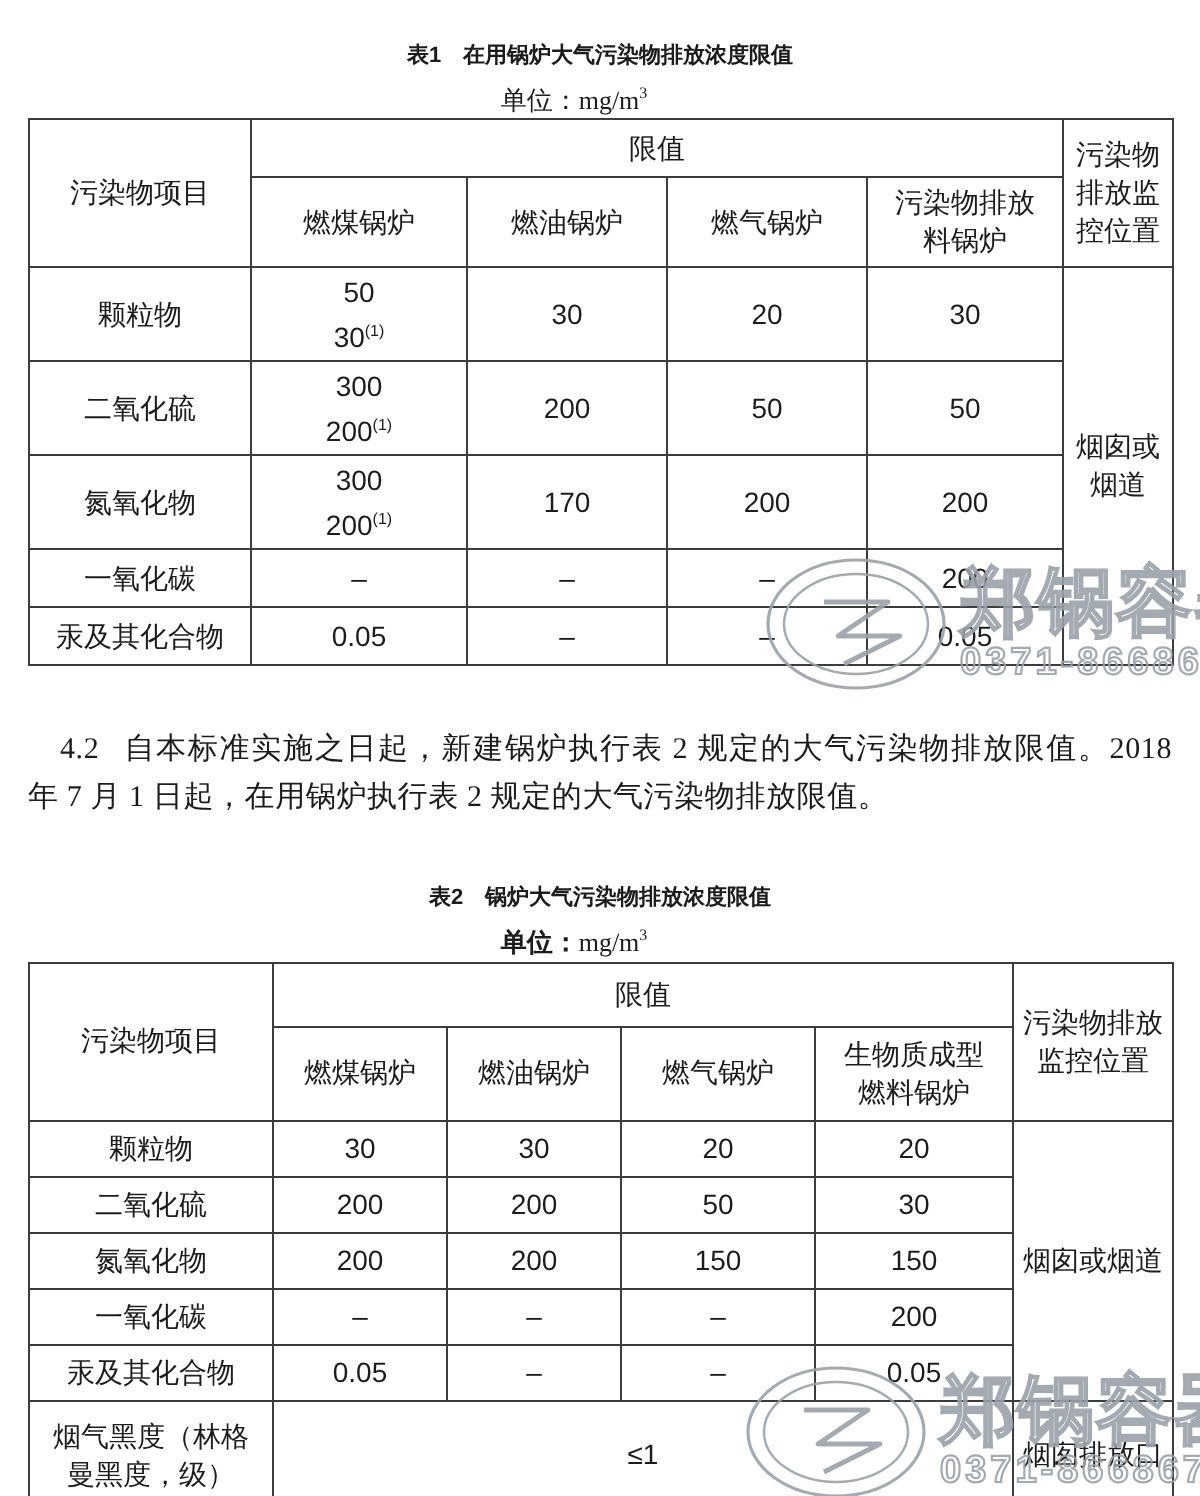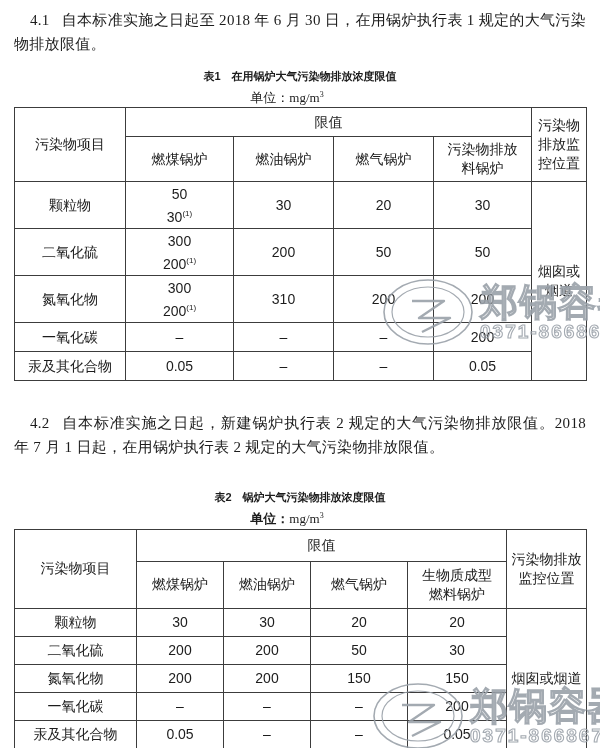--- a/index.html
+++ b/index.html
@@ -79,21 +79,20 @@
   @supports (-webkit-text-stroke: 1px gray) {
     .wm-text, .wm-phone { color:transparent; -webkit-text-stroke:1.1px #9aa1a9; }
   }
 </style>
 </head>
 <body>
 
 <div class="page">
   <div class="content">
 
-    <p class="para"><span class="pnum">4.1</span><span>自本标准实施之日起至 2018 年 6 月 30 日，在用锅炉执行表 1 规定的大气污染物排放限值。</span></p>
 
     <div class="caption">表1　在用锅炉大气污染物排放浓度限值</div>
     <div class="unitline"><span class="ulabel">单位：</span><span>mg/m</span><sup>3</sup></div>
 
     <table class="t1">
       <colgroup>
         <col style="width:111px">
           <col style="width:108px">
           <col style="width:100px">
         <col style="width:100px">
@@ -127,21 +126,21 @@
       <tr class="r44">
         <td>二氧化硫</td>
         <td><span>300</span><br><span>200</span><sup class="note">(1)</sup></td>
         <td>200</td>
         <td>50</td>
         <td>50</td>
       </tr>
       <tr class="r44">
         <td>氮氧化物</td>
         <td><span>300</span><br><span>200</span><sup class="note">(1)</sup></td>
-        <td>310</td>
+        <td>170</td>
         <td>200</td>
         <td>200</td>
       </tr>
       <tr class="r26">
         <td>一氧化碳</td>
         <td>–</td>
         <td>–</td>
         <td>–</td>
         <td>200</td>
       </tr>

